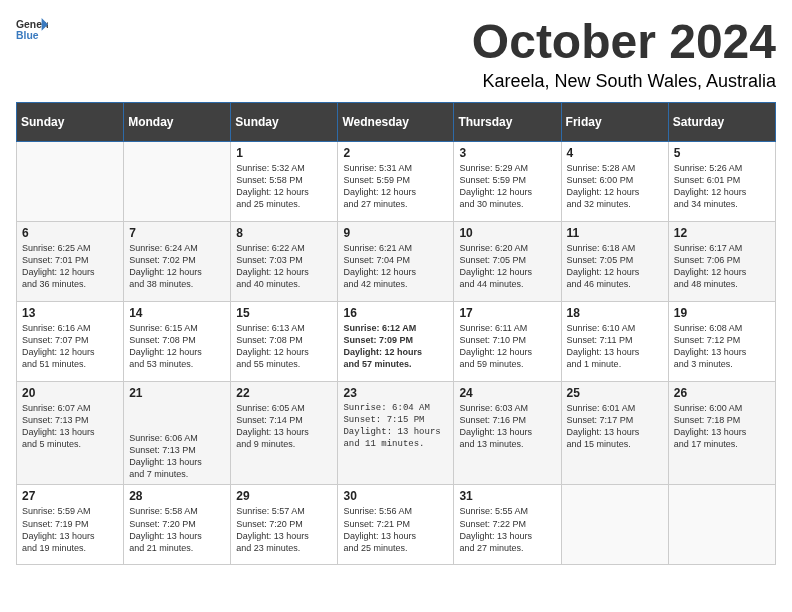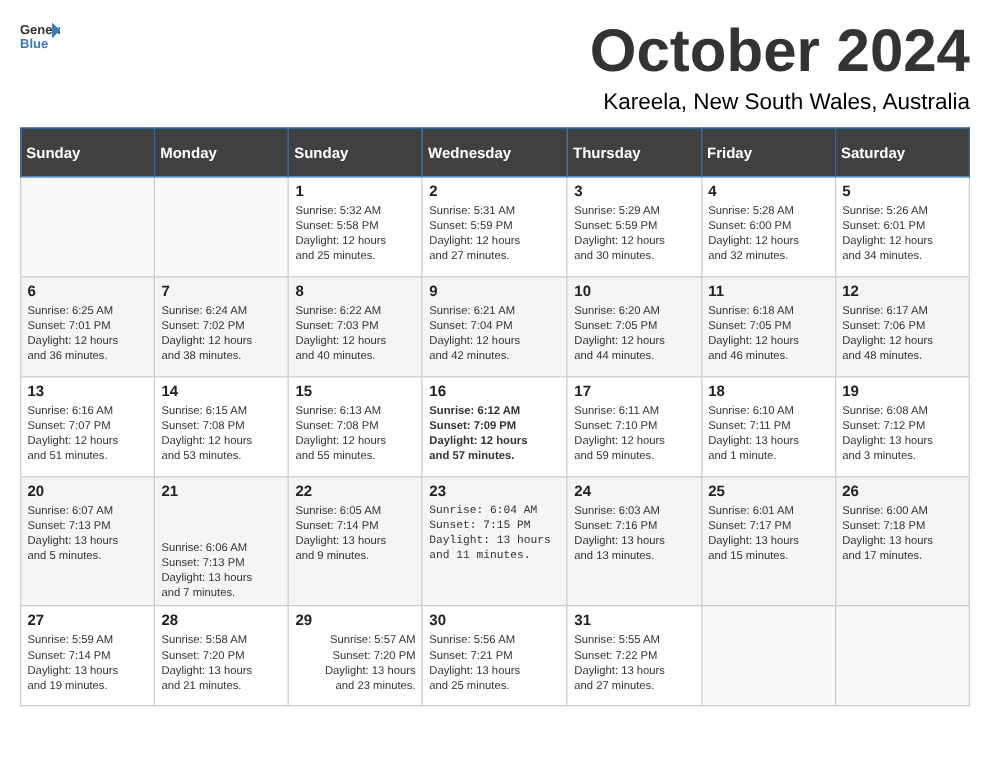--- a/index.html
+++ b/index.html
@@ -301,34 +301,34 @@
           <div class="day-info" style="white-space: pre-line;">Sunrise: 6:00 AM
 Sunset: 7:18 PM
 Daylight: 13 hours
 and 17 minutes.</div>
         </td>
       </tr>
       <tr>
         <td>
           <span class="day-number">27</span>
           <div class="day-info" style="white-space: pre-line;">Sunrise: 5:59 AM
-Sunset: 7:14 PM
+Sunset: 7:19 PM
 Daylight: 13 hours
 and 19 minutes.</div>
         </td>
         <td>
           <span class="day-number">28</span>
           <div class="day-info" style="white-space: pre-line;">Sunrise: 5:58 AM
 Sunset: 7:20 PM
 Daylight: 13 hours
 and 21 minutes.</div>
         </td>
         <td>
           <span class="day-number">29</span>
-          <div class="day-info" style="white-space: pre-line; text-align: right;">Sunrise: 5:57 AM
+          <div class="day-info" style="white-space: pre-line;">Sunrise: 5:57 AM
 Sunset: 7:20 PM
 Daylight: 13 hours
 and 23 minutes.</div>
         </td>
         <td>
           <span class="day-number">30</span>
           <div class="day-info" style="white-space: pre-line;">Sunrise: 5:56 AM
 Sunset: 7:21 PM
 Daylight: 13 hours
 and 25 minutes.</div>

